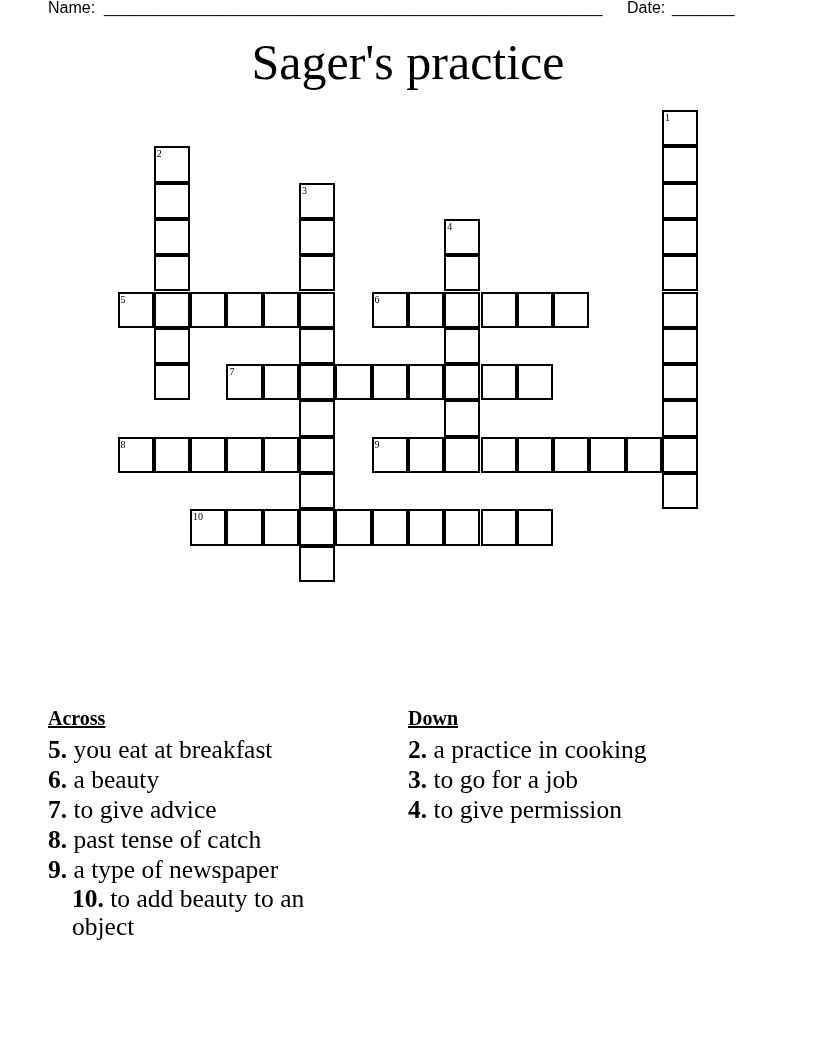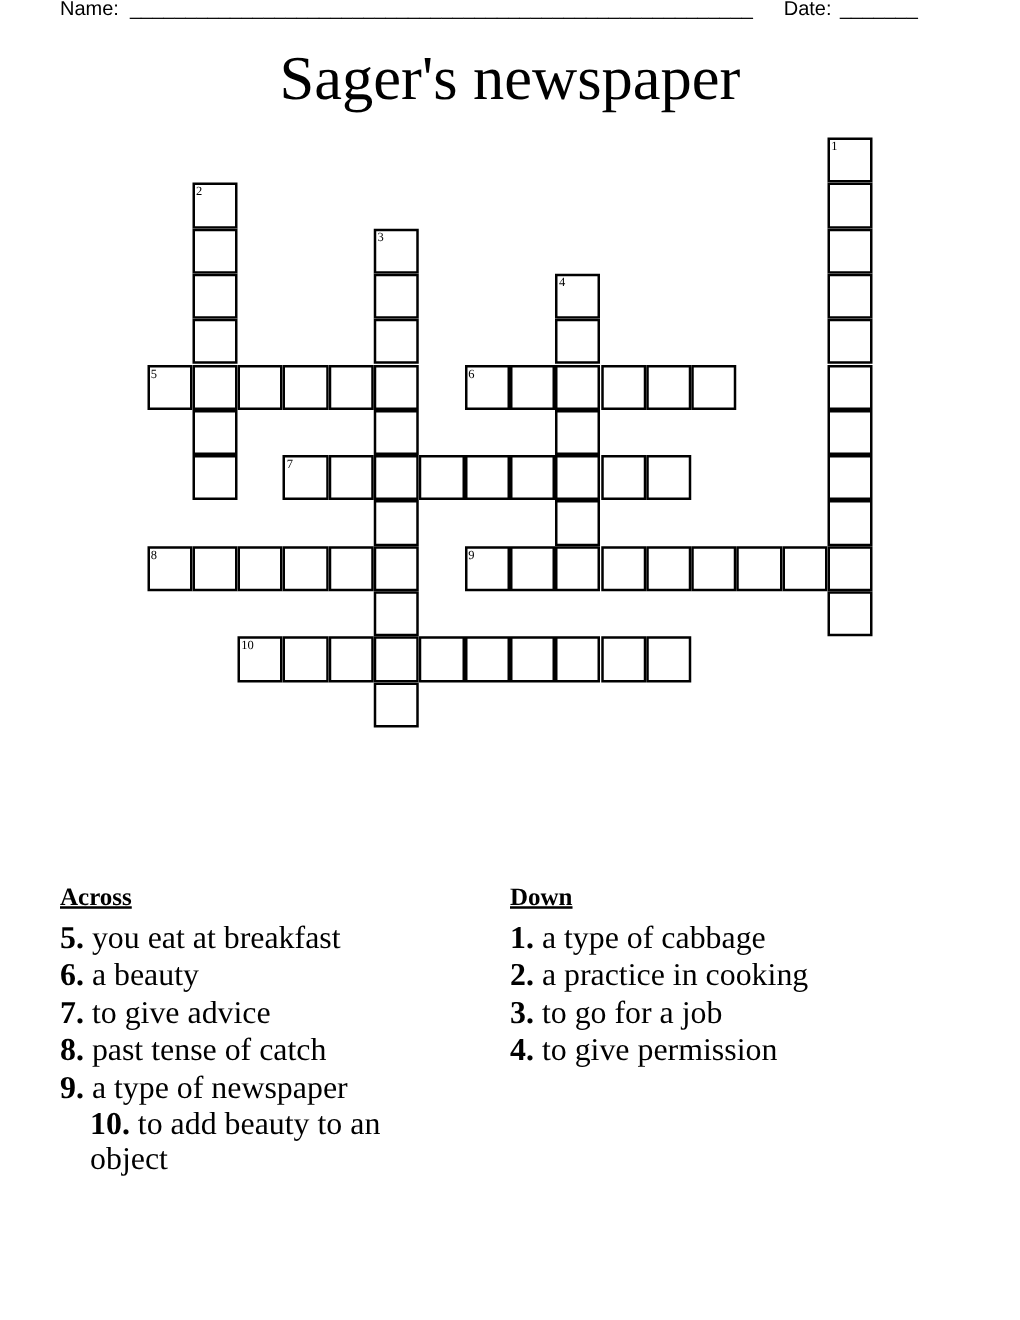--- a/index.html
+++ b/index.html
@@ -40,21 +40,21 @@
 </head>
 <body>
 
 <div class="header-line">
   <span class="name-label">Name:</span>
   <span class="name-blank">________________________________________________________</span>
   <span class="date-label">Date:</span>
   <span class="date-blank">_______</span>
 </div>
 
-<div class="title">Sager's newspaper</div>
+<div class="title">Sager's practice</div>
 
 <div class="grid" id="grid">
     <div class="cell" style="left: 662px; top: 110px;">
       <span class="num">1</span>
     </div>
     <div class="cell" style="left: 662px; top: 146.3px;"></div>
     <div class="cell" style="left: 662px; top: 182.6px;"></div>
     <div class="cell" style="left: 662px; top: 218.9px;"></div>
     <div class="cell" style="left: 662px; top: 255.2px;"></div>
     <div class="cell" style="left: 662px; top: 291.5px;"></div>
@@ -153,18 +153,17 @@
       <div class="clue"><b>7.</b><span> to give advice</span></div>
       <div class="clue"><b>8.</b><span> past tense of catch</span></div>
       <div class="clue"><b>9.</b><span> a type of newspaper</span></div>
       <div class="clue wrap"><b>10.</b><span> to add beauty to an object</span></div>
     </div>
 </div>
 
 <div class="clues down">
   <h2>Down</h2>
   <div id="down-list">
-      <div class="clue"><b>1.</b><span> a type of cabbage</span></div>
       <div class="clue"><b>2.</b><span> a practice in cooking</span></div>
       <div class="clue"><b>3.</b><span> to go for a job</span></div>
       <div class="clue"><b>4.</b><span> to give permission</span></div>
     </div>
 </div>
 
 </body></html>

